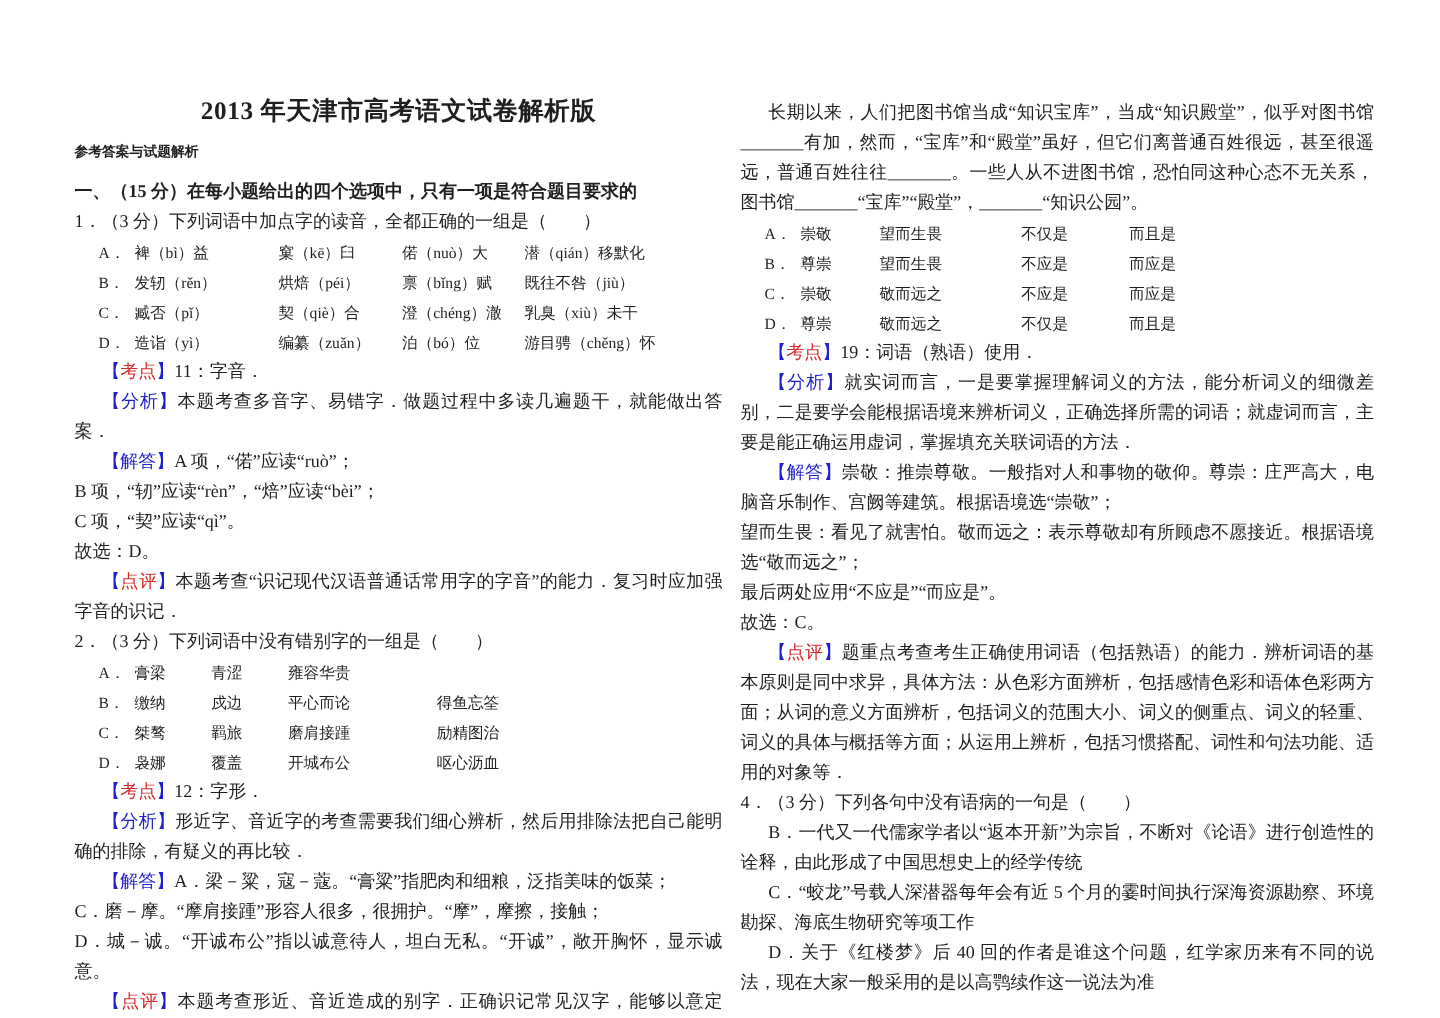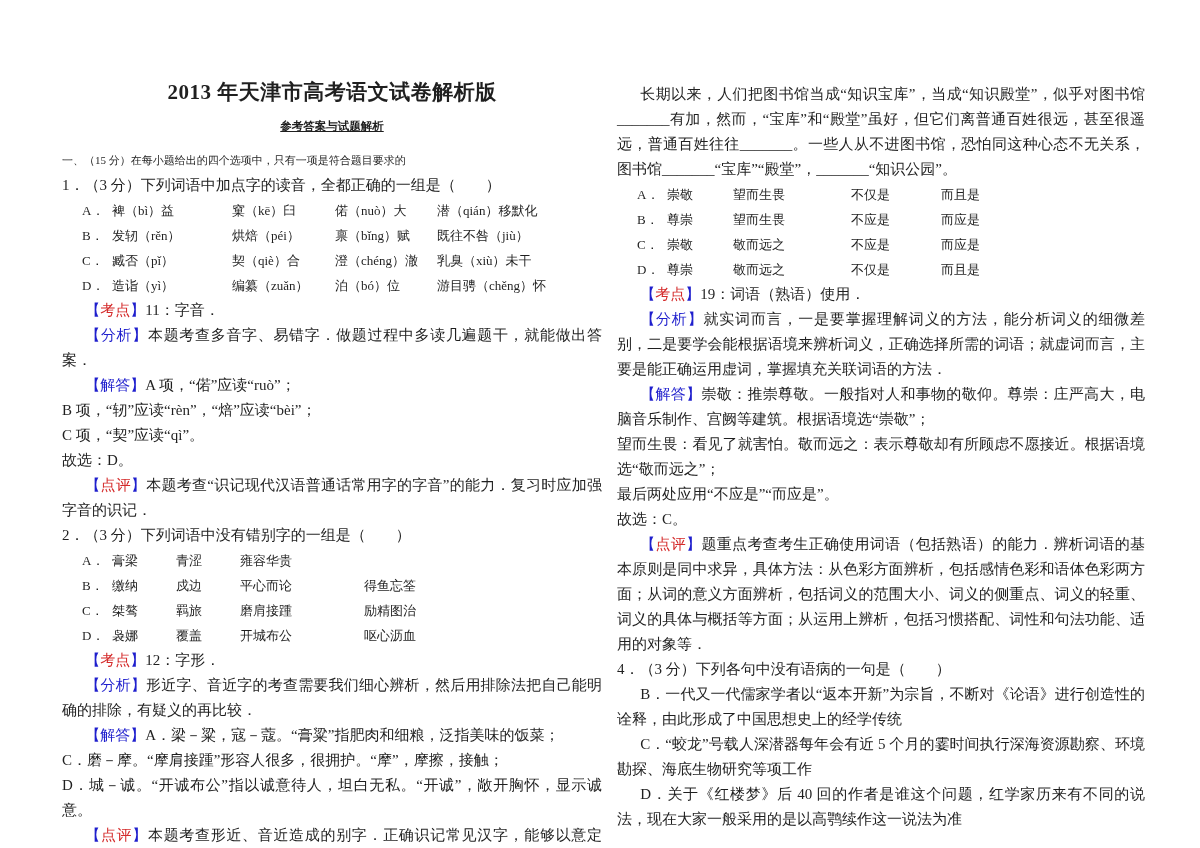--- a/index.html
+++ b/index.html
@@ -12,26 +12,25 @@
   }
   .page { position:relative; width:1200px; height:804px; background:#fff; }
   .col { position:absolute; top:78px; }
   .col-left  { left:62px;  width:540px; }
   .col-right { left:617px; width:528px; top:82px; }
   h1.title {
     font-size:21px; font-weight:bold; text-align:center;
     margin:0 0 12px 0; letter-spacing:0.5px;
   }
   h2.subtitle {
-    font-size:11.5px; font-weight:bold; text-align:center;
+    font-size:11.5px; font-weight:bold; 
     margin:13px 0 14px 0;
-    text-decoration:underline;
   }
   p.line { margin:0; font-size:15px; line-height:25px; text-align:justify; }
-  p.section { font-weight:normal; font-size:11px; }
+  p.section { font-weight:bold; font-size:15px; }
   p.tagline { text-indent:1.55em; }
   p.indent2 { text-indent:1.55em; }
   .optrow { display:flex; margin:0; padding-left:20px; font-size:13px; line-height:25px; }
   .optrow .lab { flex:0 0 30px; }
   .q1r .c0{flex:0 0 120px} .q1r .c1{flex:0 0 103px} .q1r .c2{flex:0 0 102px} .q1r .c3{flex:1 1 auto}
   .q2r .c0{flex:0 0 64px}  .q2r .c1{flex:0 0 64px}  .q2r .c2{flex:0 0 124px} .q2r .c3{flex:1 1 auto}
   .q3r .c0{flex:0 0 66px}  .q3r .c1{flex:0 0 118px} .q3r .c2{flex:0 0 90px}  .q3r .c3{flex:1 1 auto}
   .br { color:var(--blue); }
   .tg-red  { color:var(--red); }
   .tg-blue { color:var(--blue); }

